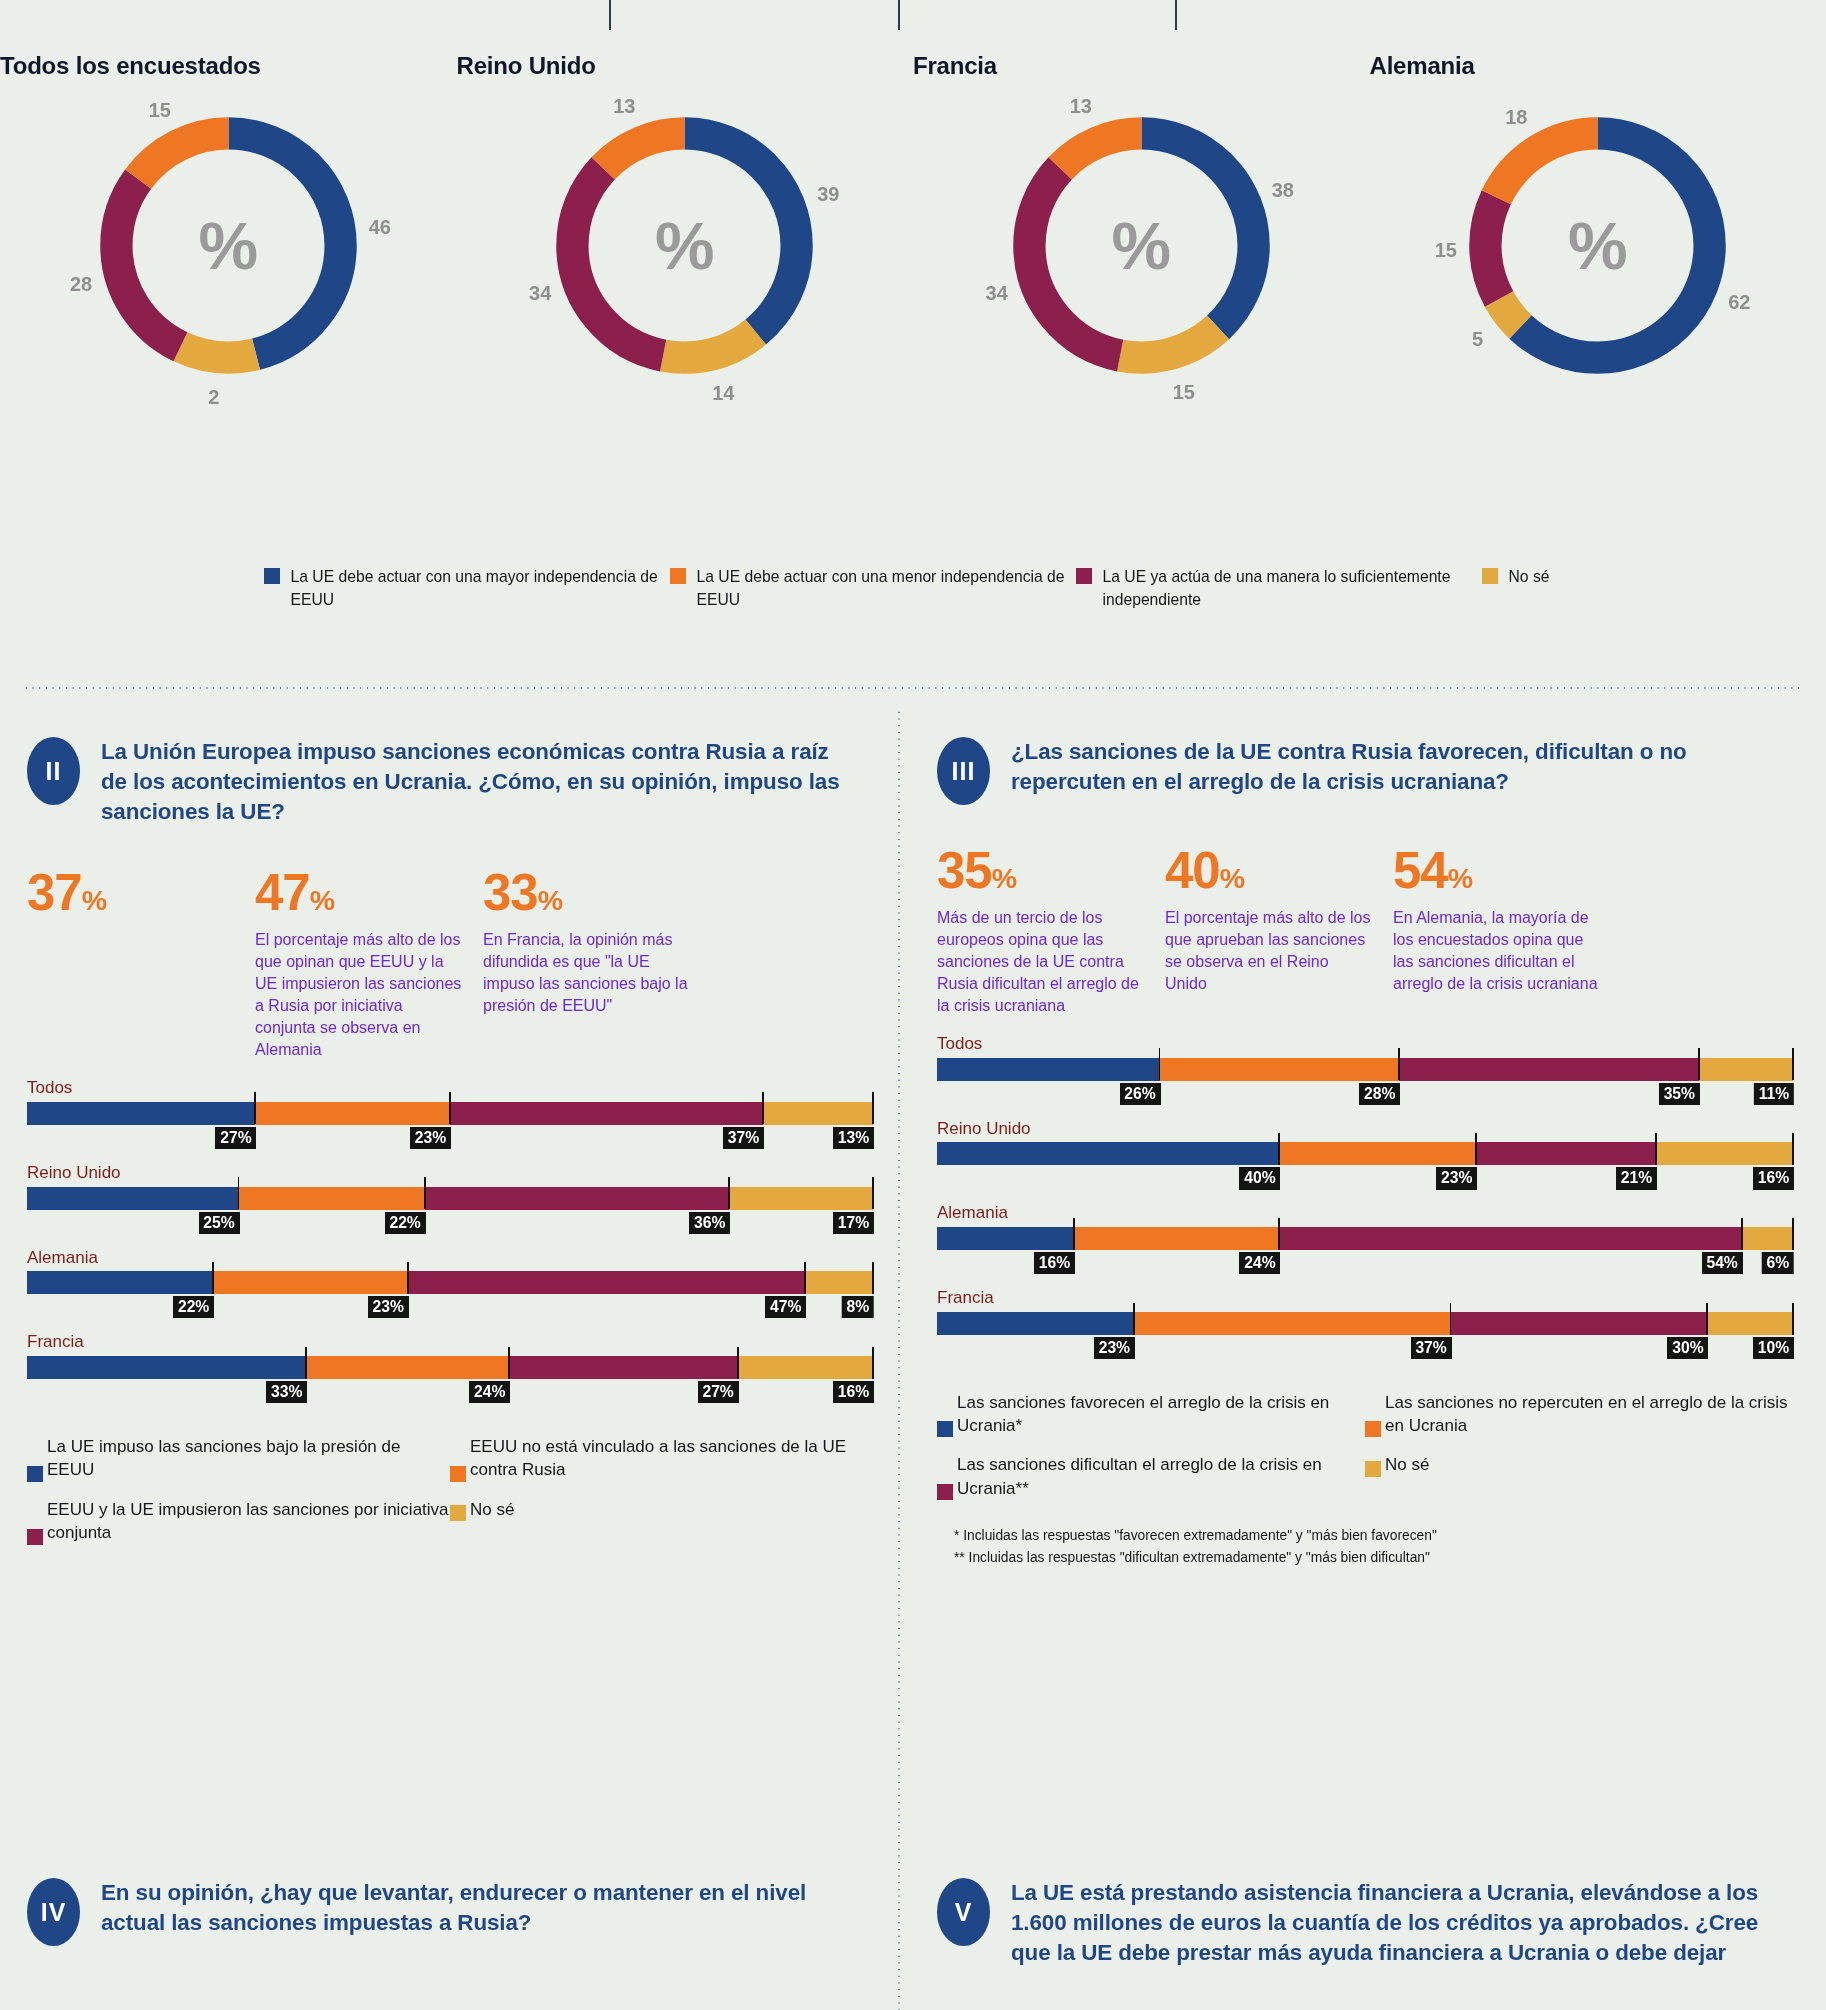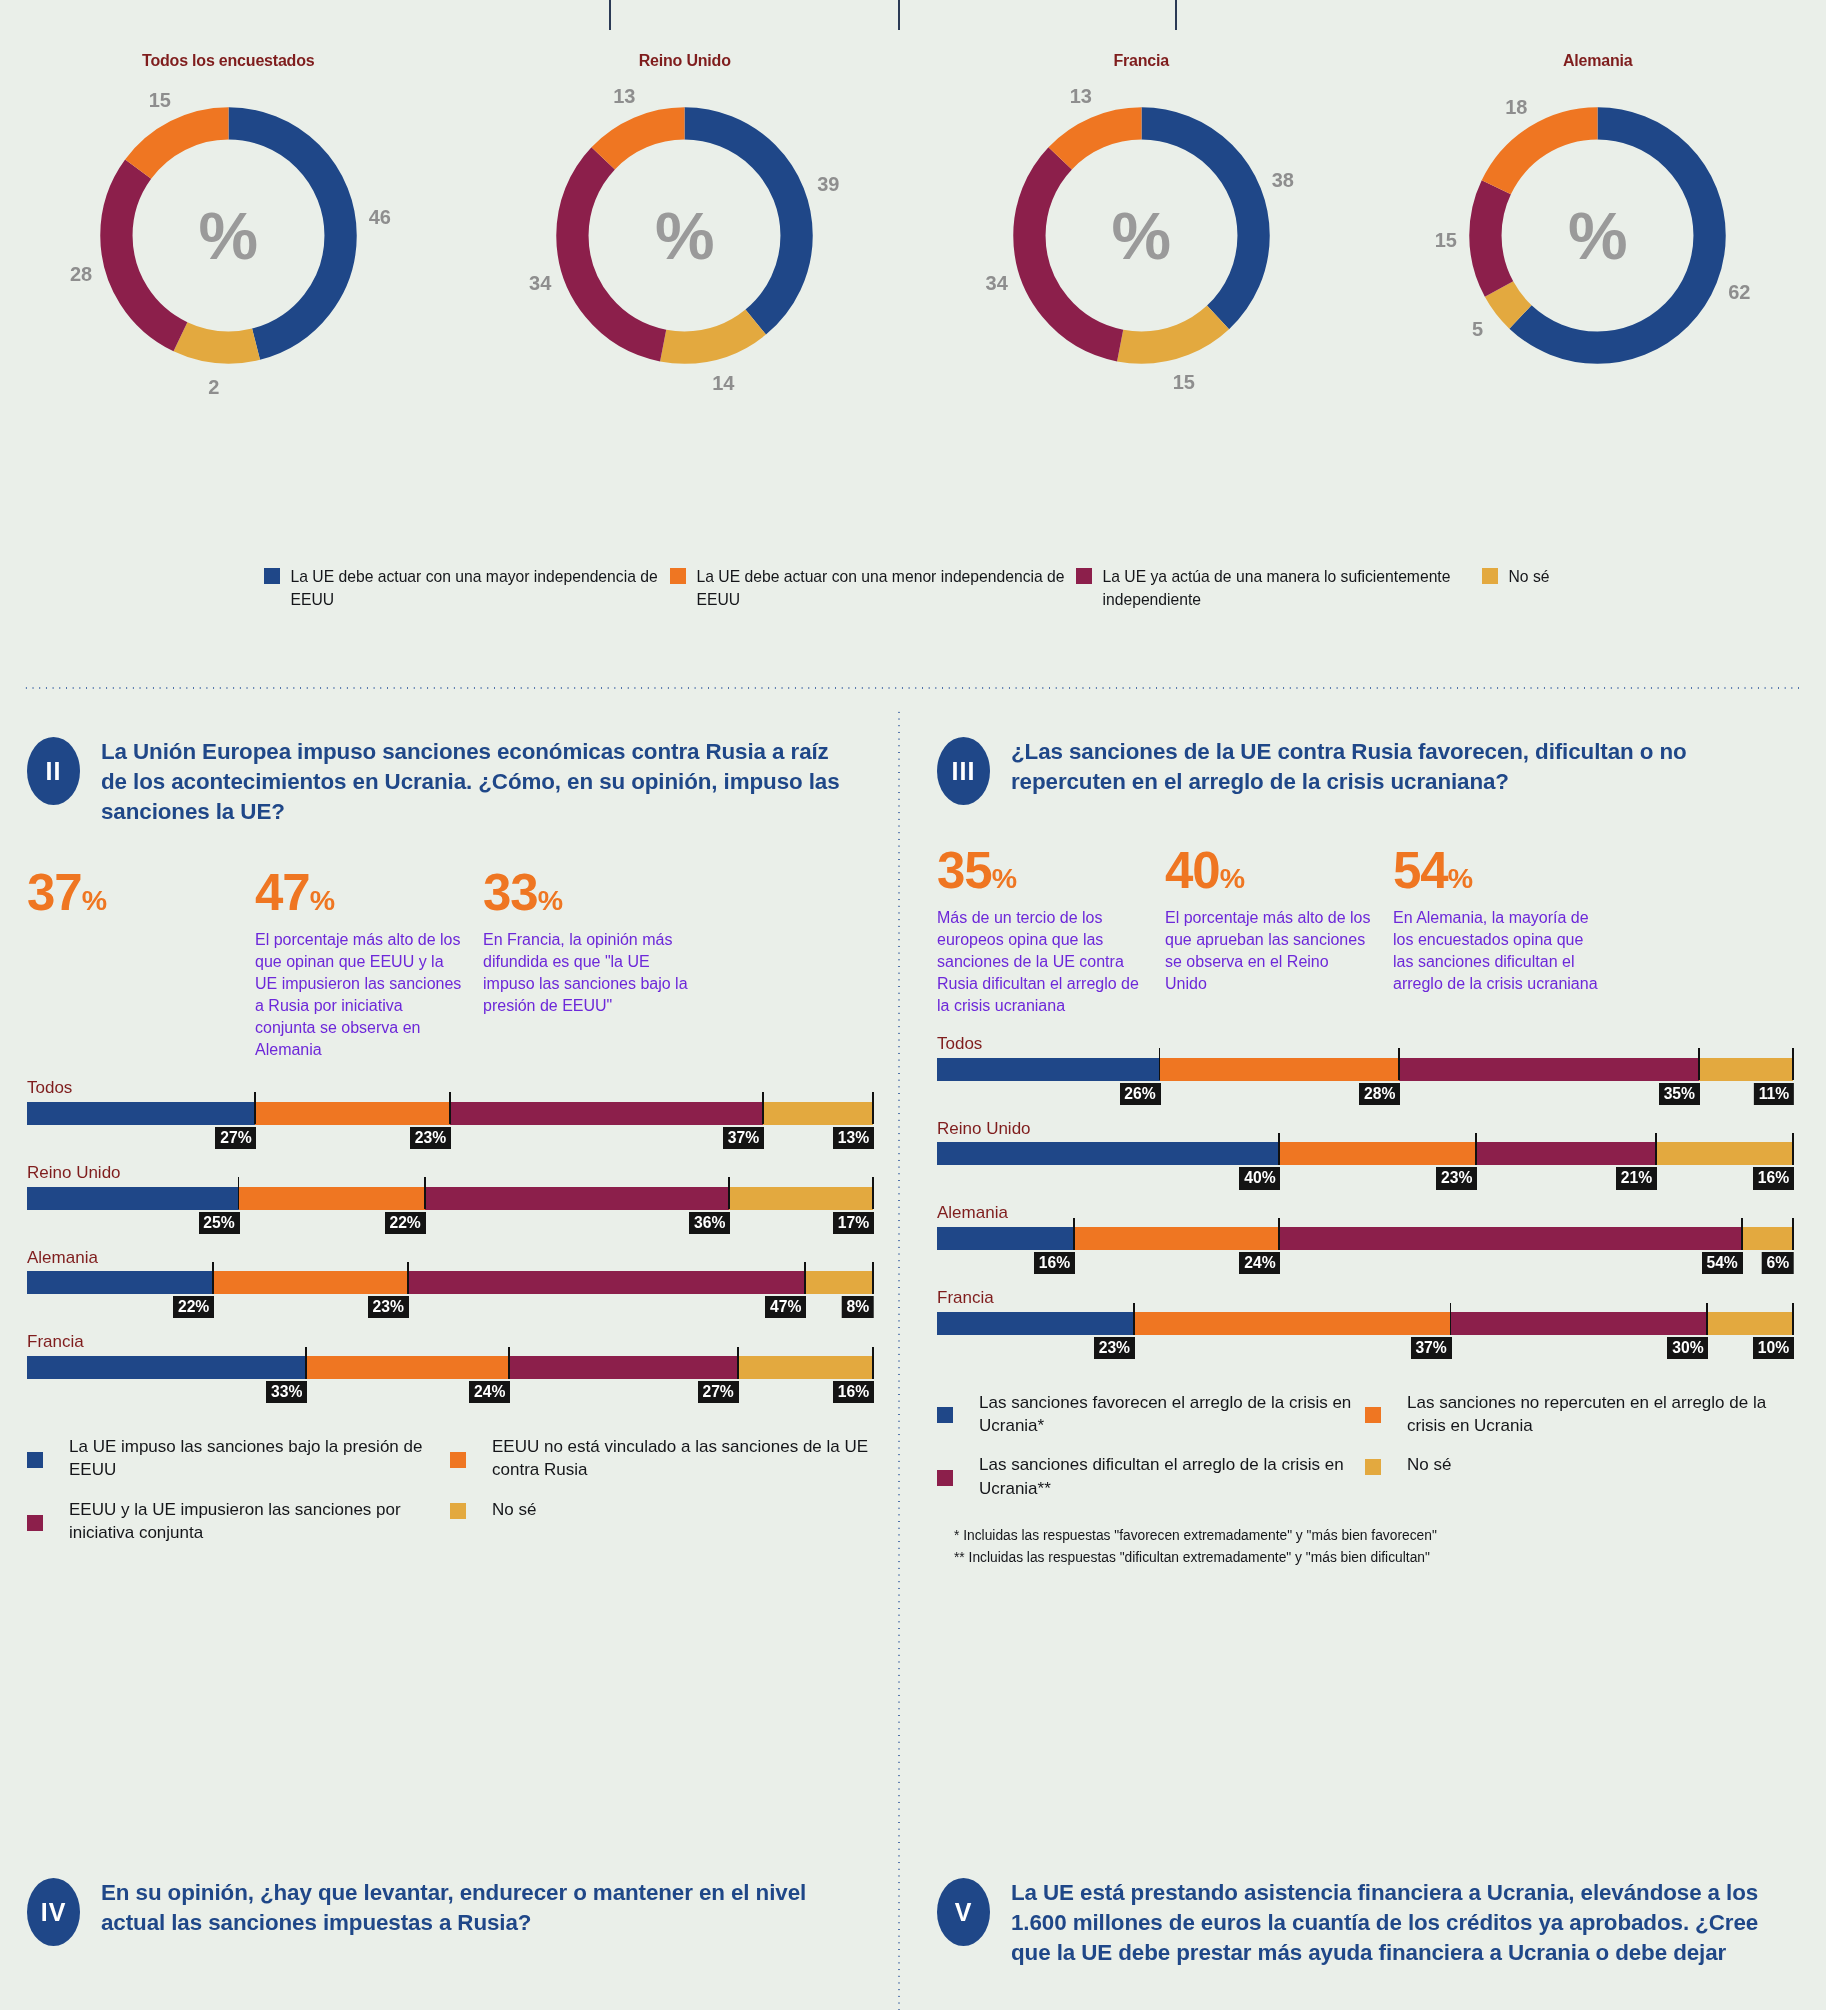--- a/index.html
+++ b/index.html
@@ -17,24 +17,24 @@
   .tick { position: absolute; top: 0; width: 1.9px; height: 30px; background: #2b3a55; }
 
   
   .donut-row {
     position: absolute;
     top: 42px; left: 0; width: 1826px; height: 447px;
     display: flex;
   }
   .donut-cell { position: relative; width: 457px; height: 447px; }
   .donut-title {
-    text-align: center;
-    font-size: 16px;
+    text-align: left;
+    font-size: 24px;
     font-weight: bold;
-    color: #7f1d1d;
+    color: #0f172a;
     letter-spacing: -0.2px;
     margin-top: 9.5px;
   }
   .donut-wrap { position: relative; width: 285px; height: 285px; margin: 23px auto 0; }
   .donut-wrap svg { display: block; }
   .donut-center {
     position: absolute; left: 0; right: 0; top: 50%;
     transform: translateY(-50%);
     text-align: center;
     font-size: 67px;
@@ -135,21 +135,21 @@
     font-size: 15.7px;
     font-weight: bold;
     padding: 1.9px 4.8px 2.9px 4.8px;
     line-height: 1.1;
     white-space: nowrap;
   }
 
   
   .sec-legend { margin-top: 27px; display: flex; flex-wrap: wrap; }
   .sl-col { width: 50%; }
-  .sl-item { display: flex; align-items: center; gap: 26px; margin-bottom: 16px; }
+  .sl-item { display: flex; align-items: flex-end; gap: 4px; margin-bottom: 16px; }
   .sl-sw { width: 16px; height: 16px; flex: 0 0 16px; margin-top: 2.9px; }
   .sl-txt { font-size: 17px; color: #15161a; line-height: 1.38; }
 
   .footnotes { margin-top: 11.4px; padding-left: 17px; }
   .fn { font-size: 13.8px; color: #15161a; margin-bottom: 7.6px; }
 </style>
 </head>
 <body>
 
 <div class="top-ticks">

